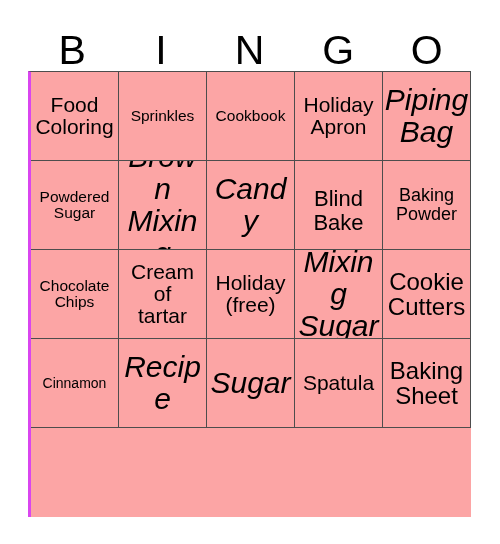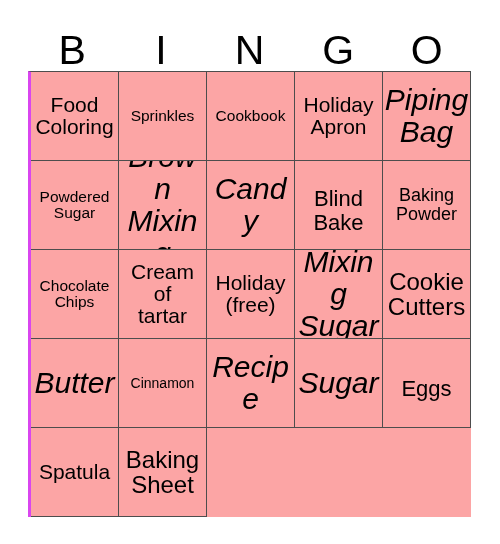--- a/index.html
+++ b/index.html
@@ -147,33 +147,27 @@
       </div>
       <div class="cell">
         <span class="cell-text fs-xxl">Mixing
 Sugar</span>
       </div>
       <div class="cell">
         <span class="cell-text fs-xl">Cookie
 Cutters</span>
       </div>
       <div class="cell">
-        <span class="cell-text fs-xxl">Butter</span>
-      </div>
-      <div class="cell">
         <span class="cell-text fs-xs">Cinnamon</span>
       </div>
       <div class="cell">
         <span class="cell-text fs-xxl">Recipe</span>
       </div>
       <div class="cell">
         <span class="cell-text fs-xxl">Sugar</span>
-      </div>
-      <div class="cell">
-        <span class="cell-text fs-huge">Eggs</span>
       </div>
       <div class="cell">
         <span class="cell-text fs-l">Spatula</span>
       </div>
       <div class="cell">
         <span class="cell-text fs-xl">Baking
 Sheet</span>
       </div>
     </div>
 

